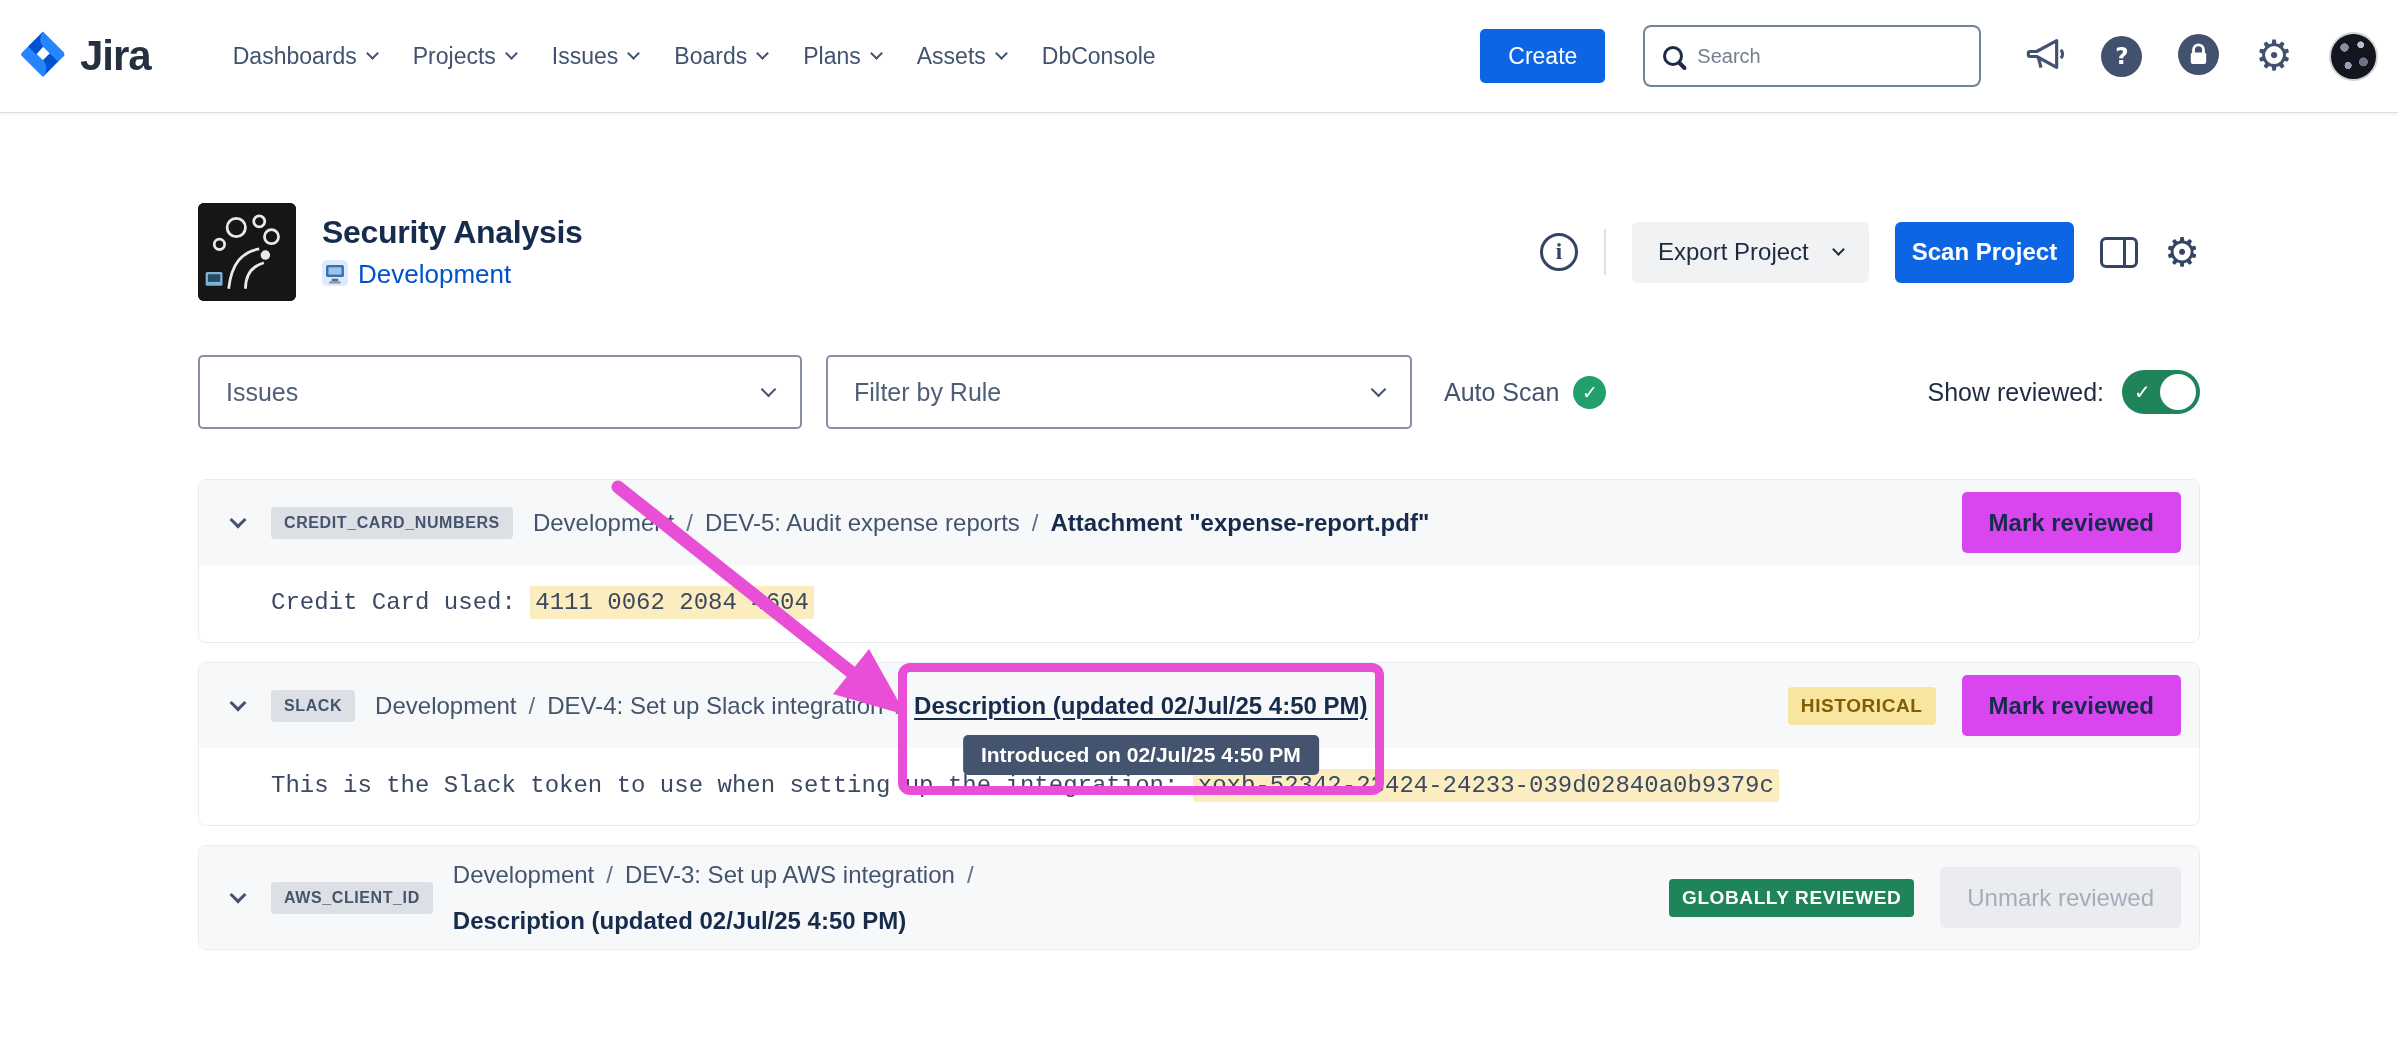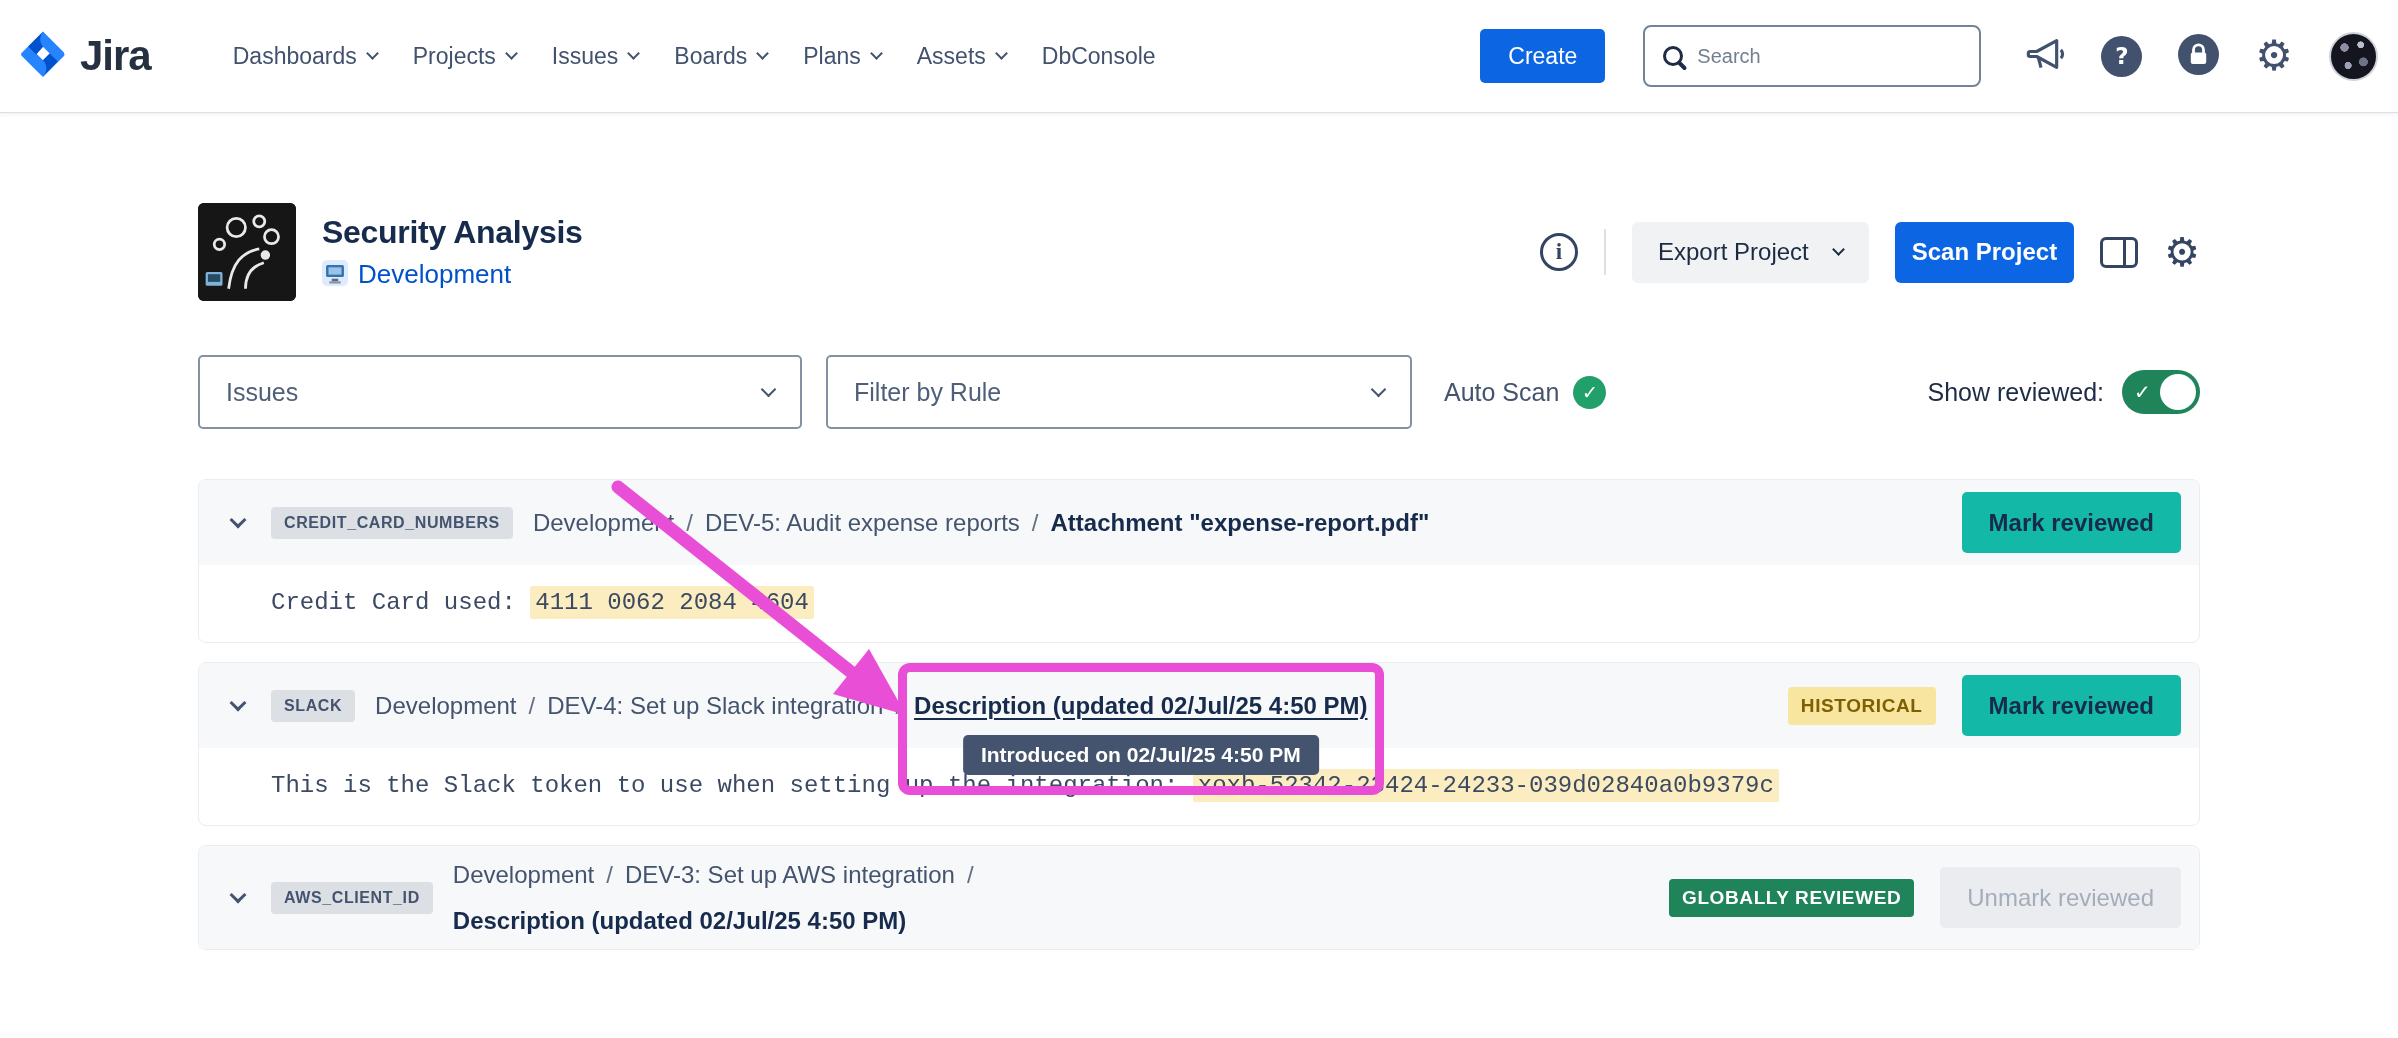--- a/index.html
+++ b/index.html
@@ -143,21 +143,21 @@
     letter-spacing: 0.6px; padding: 7px 13px; border-radius: 4px; white-space: nowrap; flex-shrink: 0;
   }
   .crumbs { display: flex; flex-wrap: wrap; align-items: center; column-gap: 12px; row-gap: 6px;
     font-size: 24px; color: #44546E; line-height: 1.4; flex: 1; min-width: 0; }
   .crumb-sep { color: #626F86; }
   .crumb-bold { color: #172B4D; font-weight: 700; }
   .crumb-break { flex-basis: 100%; height: 0; }
   .underlined { text-decoration: underline; text-decoration-thickness: 2px; text-underline-offset: 4px; }
   .head-right { margin-left: auto; display: flex; align-items: center; gap: 26px; padding-left: 22px; flex-shrink: 0; }
   .btn-yellow {
-    background: #14b8a6; color: #172B4D; font-weight: 700; font-size: 24px;
+    background: #d946ef; color: #172B4D; font-weight: 700; font-size: 24px;
     height: 61px; padding: 0 27px; border: none; border-radius: 5px; cursor: pointer;
     font-family: "Liberation Sans", sans-serif; white-space: nowrap;
   }
   .btn-disabled {
     background: #EAECF0; color: #A5ADBA; font-weight: 500; font-size: 24px;
     height: 61px; padding: 0 27px; border: none; border-radius: 5px; cursor: default;
     font-family: "Liberation Sans", sans-serif; white-space: nowrap;
   }
   .status-badge { font-weight: 700; font-size: 19px; letter-spacing: 0.6px; padding: 8px 13px; border-radius: 4px; white-space: nowrap; }
   .badge-historical { background: #F8E6A0; color: #7F5F01; }

